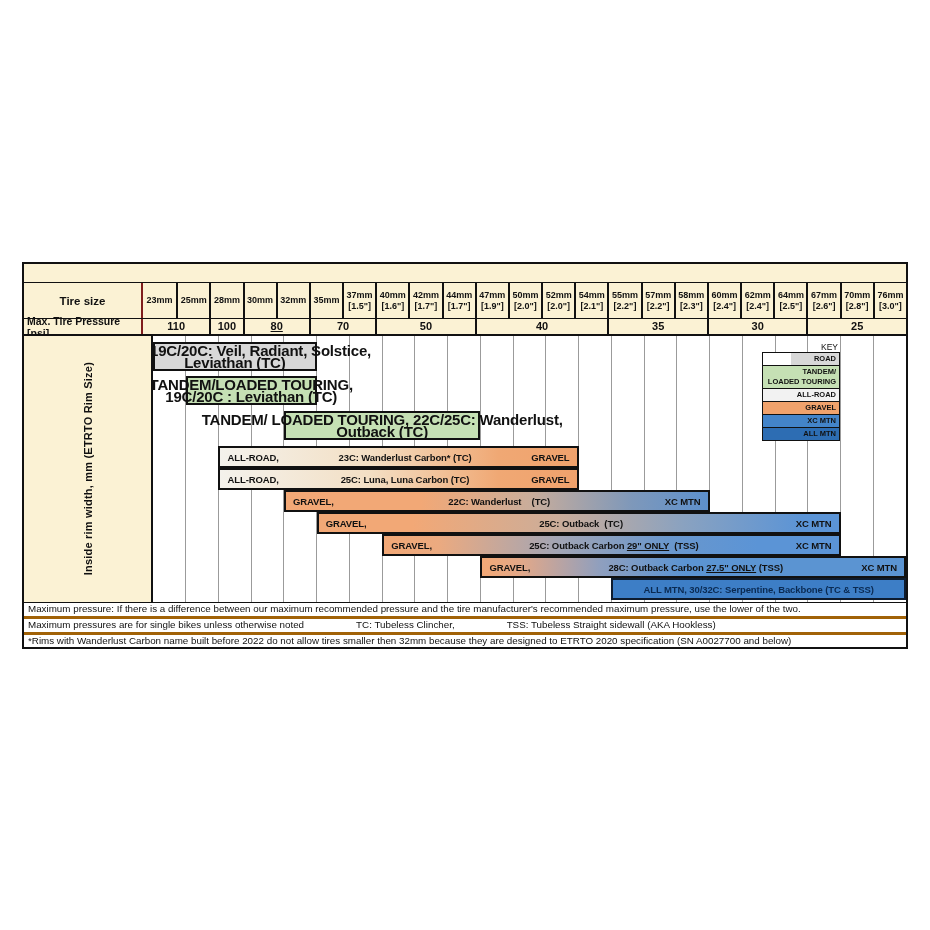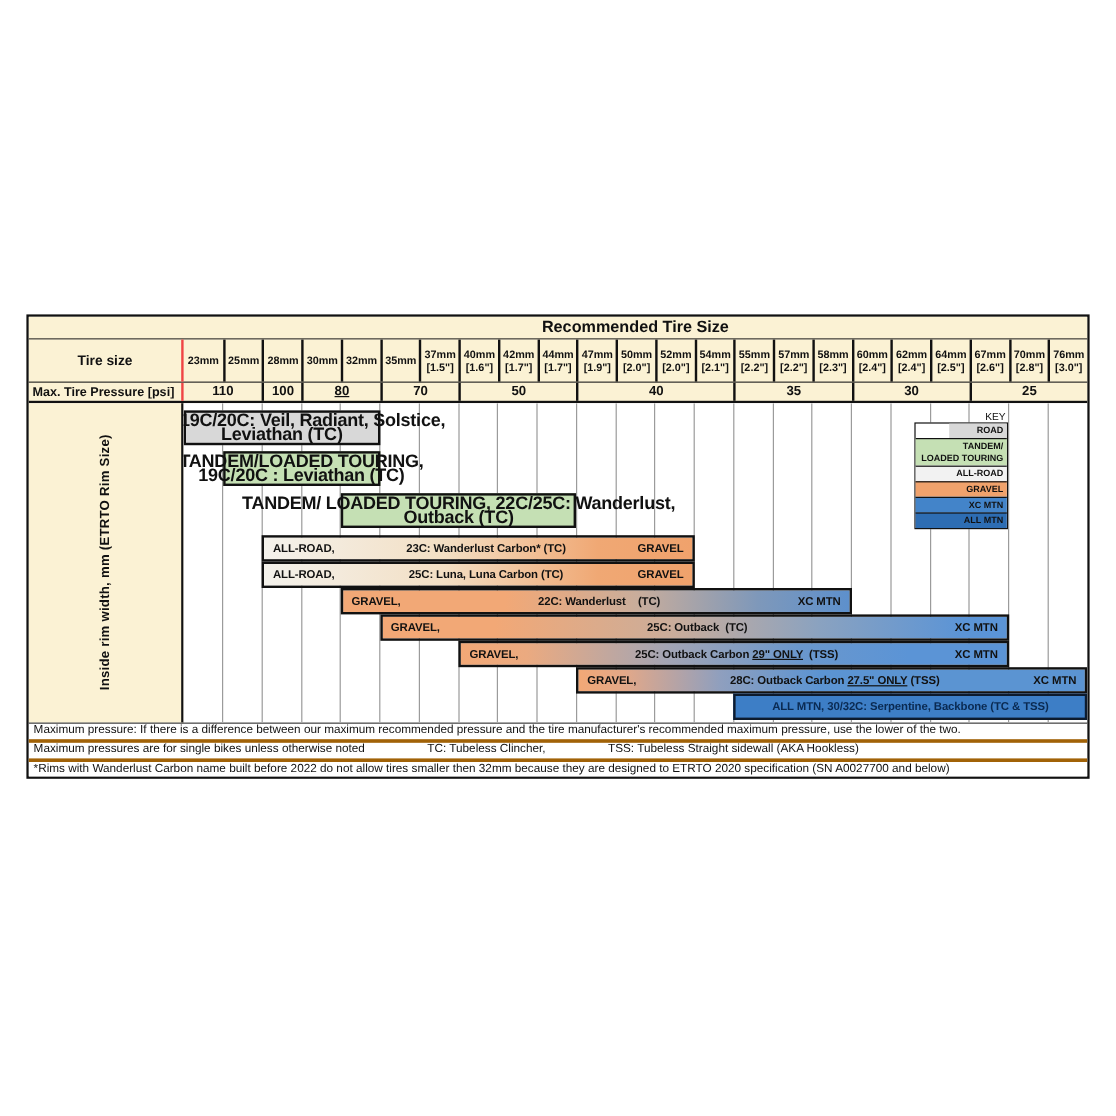--- a/index.html
+++ b/index.html
@@ -6,21 +6,21 @@
   .page{position:relative;width:930px;height:930px;background:#fff;font-family:"Liberation Sans",sans-serif;color:#111;overflow:hidden;}
   .table{position:absolute;left:22px;top:262px;width:886px;box-sizing:border-box;border:2.5px solid #111;background:#fff;}
   .row{display:flex;box-sizing:border-box;}
   .cream{background:#FBF2D4;}
   
   .title-row{height:19px;border-bottom:1.5px solid #111;}
   .title-spacer{width:129px;}
   .title{flex:1;text-align:center;font-weight:bold;font-size:13.5px;line-height:18px;}
   
   .header-row{height:36px;border-bottom:1.5px solid #111;}
-  .label-cell{width:129px;box-sizing:border-box;border-right:2px solid #ef4444;display:flex;align-items:center;justify-content:center;font-weight:bold;}
+  .label-cell{width:119px;box-sizing:border-box;border-right:2px solid #7f1d1d;display:flex;align-items:center;justify-content:center;font-weight:bold;}
   .tire-label{font-size:11.5px;}
   .cols{flex:1;display:grid;grid-template-columns:repeat(23,1fr);}
   .col-cell{box-sizing:border-box;border-left:2px solid #111;display:flex;flex-direction:column;align-items:center;justify-content:center;font-weight:bold;font-size:9px;line-height:10.5px;text-align:center;}
   .col-cell:first-child{border-left:none;}
   
   .pressure-row{height:17px;border-bottom:2px solid #111;}
   .pressure-label{justify-content:flex-start;padding-left:3px;font-size:10.5px;}
   .pgroups{flex:1;display:grid;grid-template-columns:repeat(23,1fr);}
   .pgroup{box-sizing:border-box;border-left:2px solid #111;text-align:center;font-weight:bold;font-size:11px;line-height:15px;}
   .pgroup.first{border-left:none;}
@@ -57,21 +57,20 @@
   .note-part + .note-part{margin-left:52px;}
 </style>
 </head>
 <body>
 
 <div class="page">
   <div class="table">
 
     <div class="row title-row cream">
       <div class="title-spacer"></div>
-      <div class="title">Recommended Tire Size</div>
     </div>
 
     <div class="row header-row cream">
       <div class="label-cell tire-label">Tire size</div>
       <div class="cols" id="tire-cols">
           <div class="col-cell">
             <div>23mm</div>
           </div>
           <div class="col-cell">
             <div>25mm</div>

